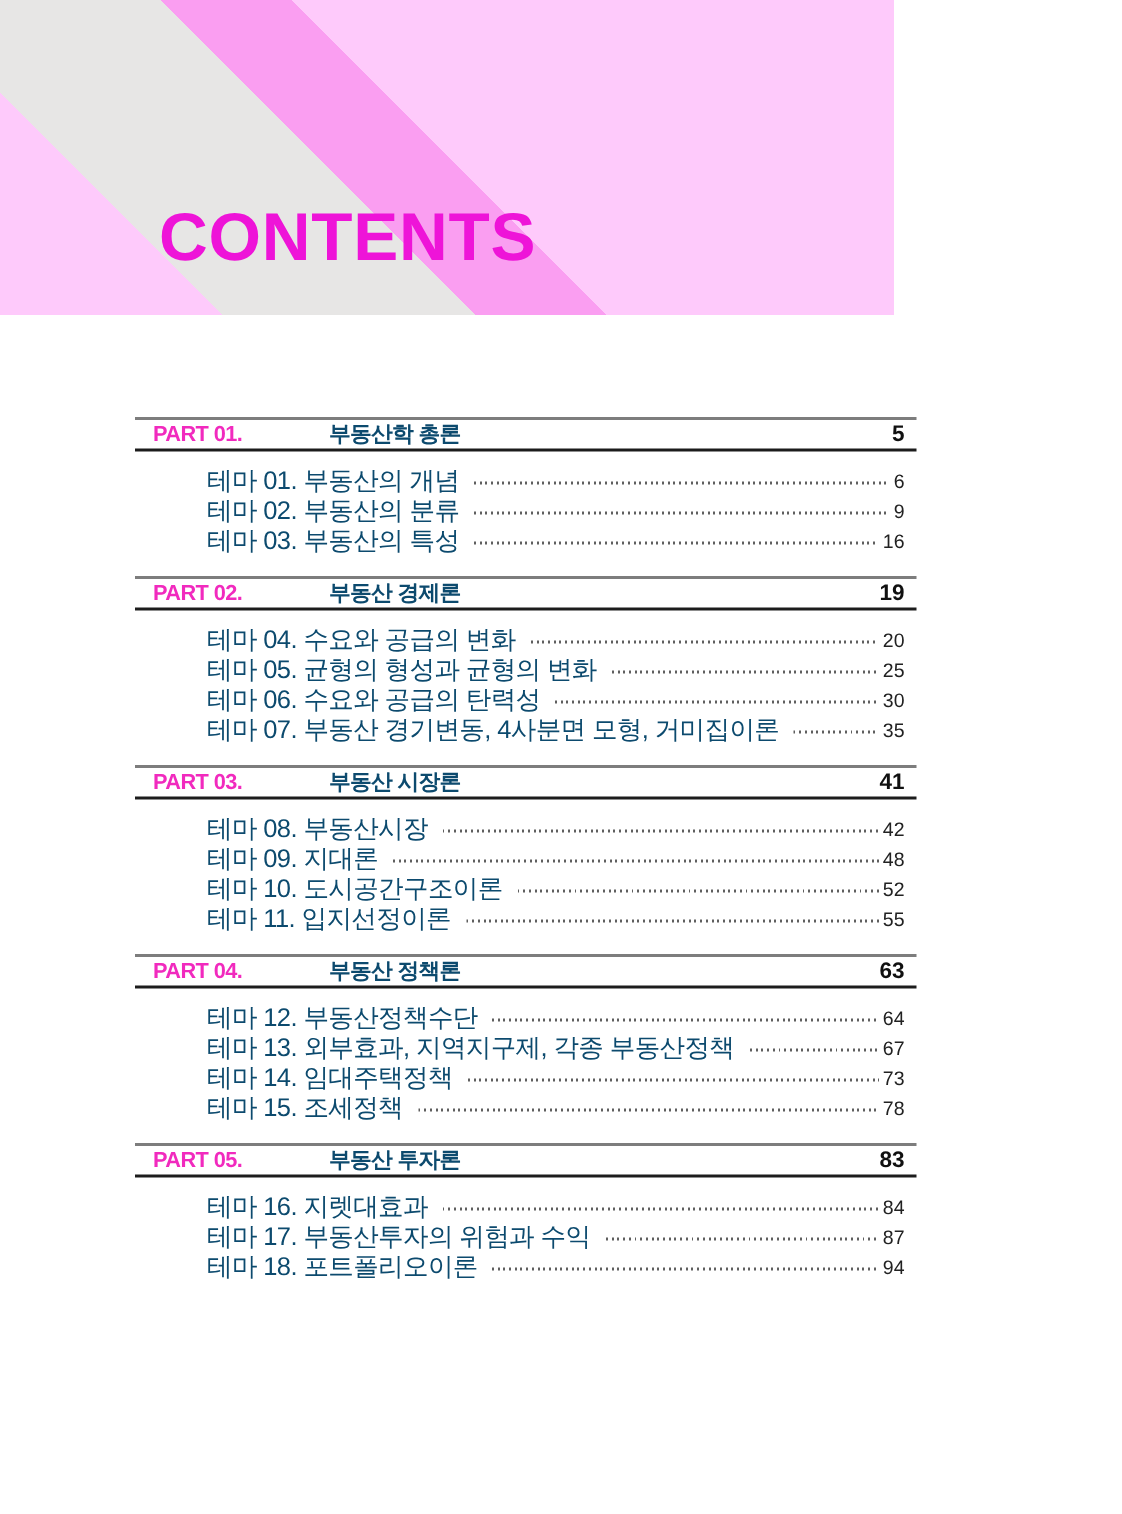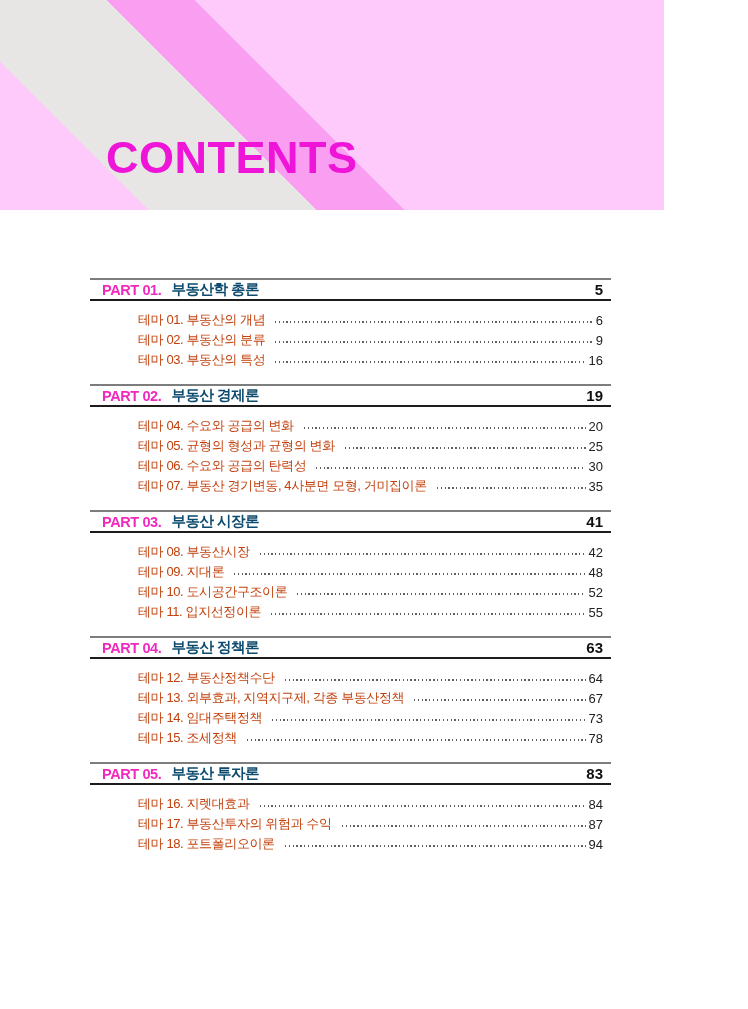--- a/index.html
+++ b/index.html
@@ -9,21 +9,21 @@
     height: 1009px;
     background: #ffffff;
     font-family: "Liberation Sans", "DejaVu Sans", sans-serif;
     overflow: hidden;
     position: relative;
   }
 
   
   .banner {
     position: relative;
-    width: 664px;
+    width: 596px;
     height: 210px;
     background: linear-gradient(45deg,
       #fecafb 0px, #fecafb 105px,
       #e7e6e5 105px, #e7e6e5 224px,
       #fa9ef1 224px, #fa9ef1 286px,
       #fecafb 286px);
     text-align: right;
   }
   .banner-title {
     position: absolute;
@@ -42,20 +42,21 @@
     width: 521px;
   }
   .part { width: 100%; }
   .part-header {
     display: flex;
     align-items: center;
     height: 23px;
     border-top: 2.5px solid #7d7d7d;
     border-bottom: 2px solid #1c1c1c;
     padding: 0 8px 0 12px;
+    gap: 48px;
   }
   .part-number {
     color: #f12abe;
     font-weight: bold;
     font-size: 14.5px;
     letter-spacing: -0.4px;
     margin-right: 10px;
     white-space: nowrap;
   }
   .part-title {
@@ -74,22 +75,22 @@
   .part-items {
     list-style: none;
     padding: 9px 8px 14px 48px;
   }
   .toc-item {
     display: flex;
     align-items: center;
     height: 20px;
   }
   .item-label {
-    font-size: 13px;
-    color: #c2410c;
+    font-size: 17px;
+    color: #0c4a6e;
     letter-spacing: -0.4px;
     white-space: nowrap;
     margin-right: 10px;
   }
   .item-leader {
     flex: 1;
     height: 2px;
     margin-right: 3px;
     transform: translateY(2px);
     background: repeating-linear-gradient(to right,

